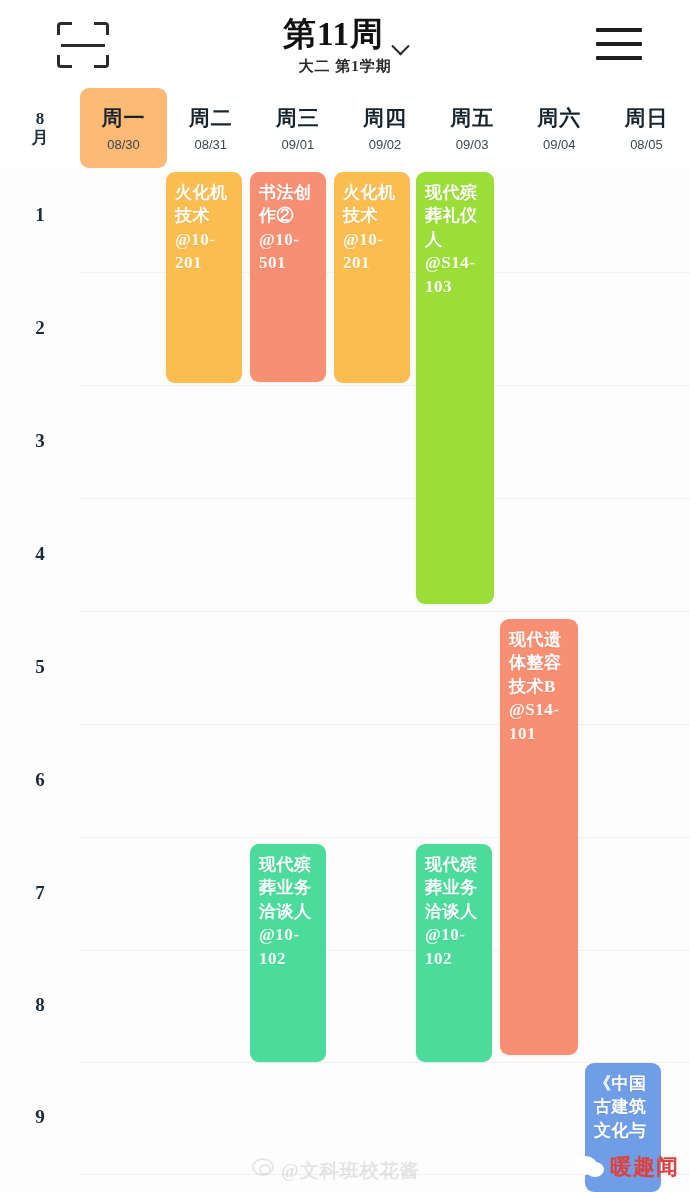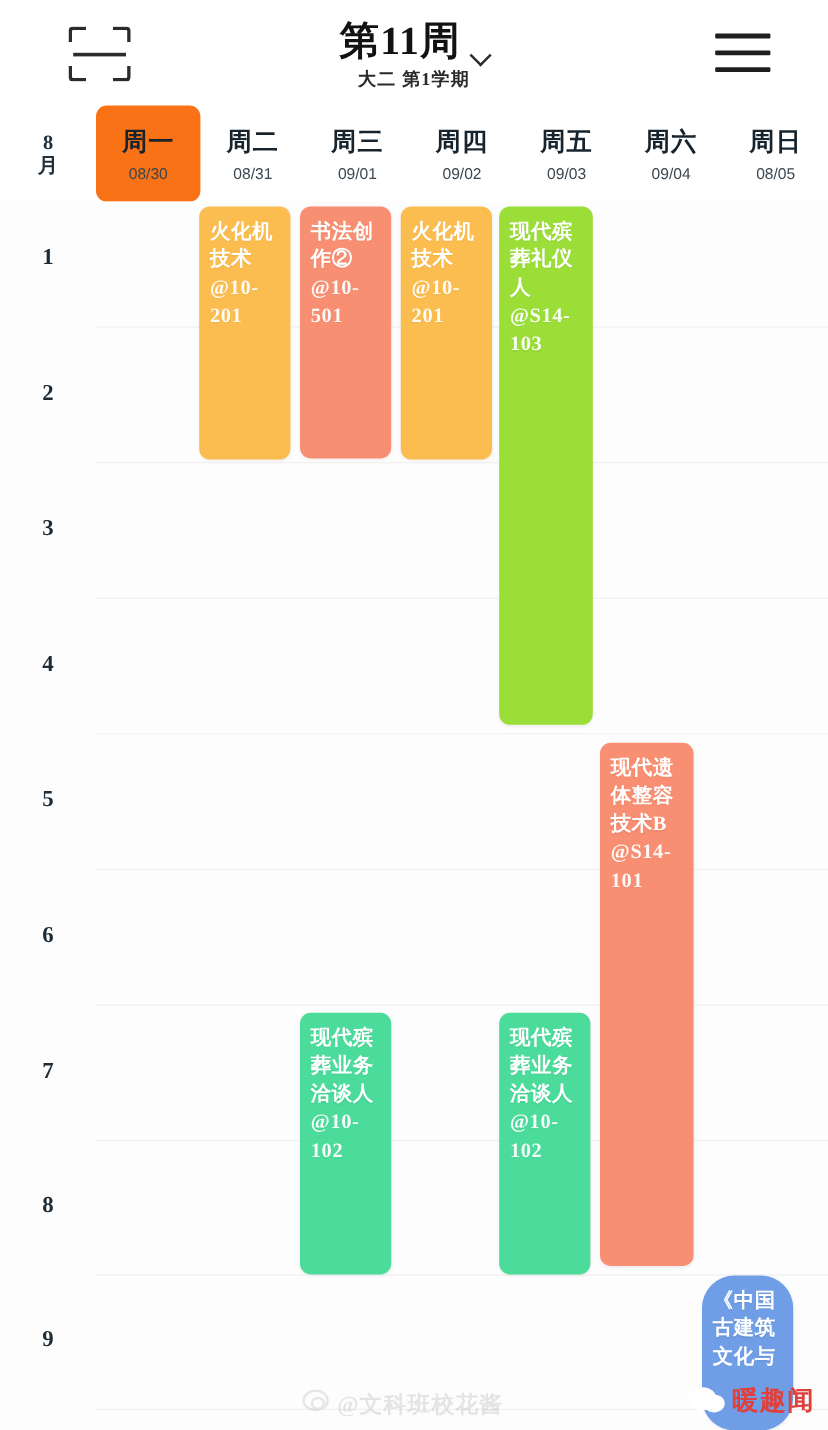--- a/index.html
+++ b/index.html
@@ -94,21 +94,21 @@
     line-height:1.12;
   }
   .day-cells { flex:1; display:flex; }
   .day-cell {
     flex:1; height:80px;
     display:flex; flex-direction:column;
     align-items:center; justify-content:center;
     border-radius:9px;
     cursor:pointer;
   }
-  .day-cell.active { background:#f97316; }
+  .day-cell.active { background:#fdba74; }
   .day-name {
     font-family:"Liberation Serif", serif;
     font-size:21px; font-weight:bold; color:#17242e;
     letter-spacing:1px;
   }
   .day-date {
     margin-top:5px;
     font-family:Liberation Sans, sans-serif;
     font-size:13px; color:#3a4750;
   }
@@ -314,21 +314,21 @@
           <span class="cloc">@S14-101</span>
         </div>
         <div class="card" style="left: 250px; top: 676px; width: 76px; height: 218px; background: rgb(75, 220, 155);">
           <span class="cname">现代殡葬业务洽谈人</span>
           <span class="cloc">@10-102</span>
         </div>
         <div class="card" style="left: 416px; top: 676px; width: 76px; height: 218px; background: rgb(75, 220, 155);">
           <span class="cname">现代殡葬业务洽谈人</span>
           <span class="cloc">@10-102</span>
         </div>
-        <div class="card" style="left: 585px; top: 895px; width: 76px; height: 129px; background: rgb(111, 158, 230); border-radius: 27px;">
+        <div class="card" style="left: 585px; top: 895px; width: 76px; height: 129px; background: rgb(111, 158, 230);">
           <span class="cname">《中国古建筑文化与</span>
         </div>
       </div>
   </div>
 
   <div class="wm-weibo">
     <span class="eye"></span>
     <span class="wtxt">@文科班校花酱</span>
   </div>
 

